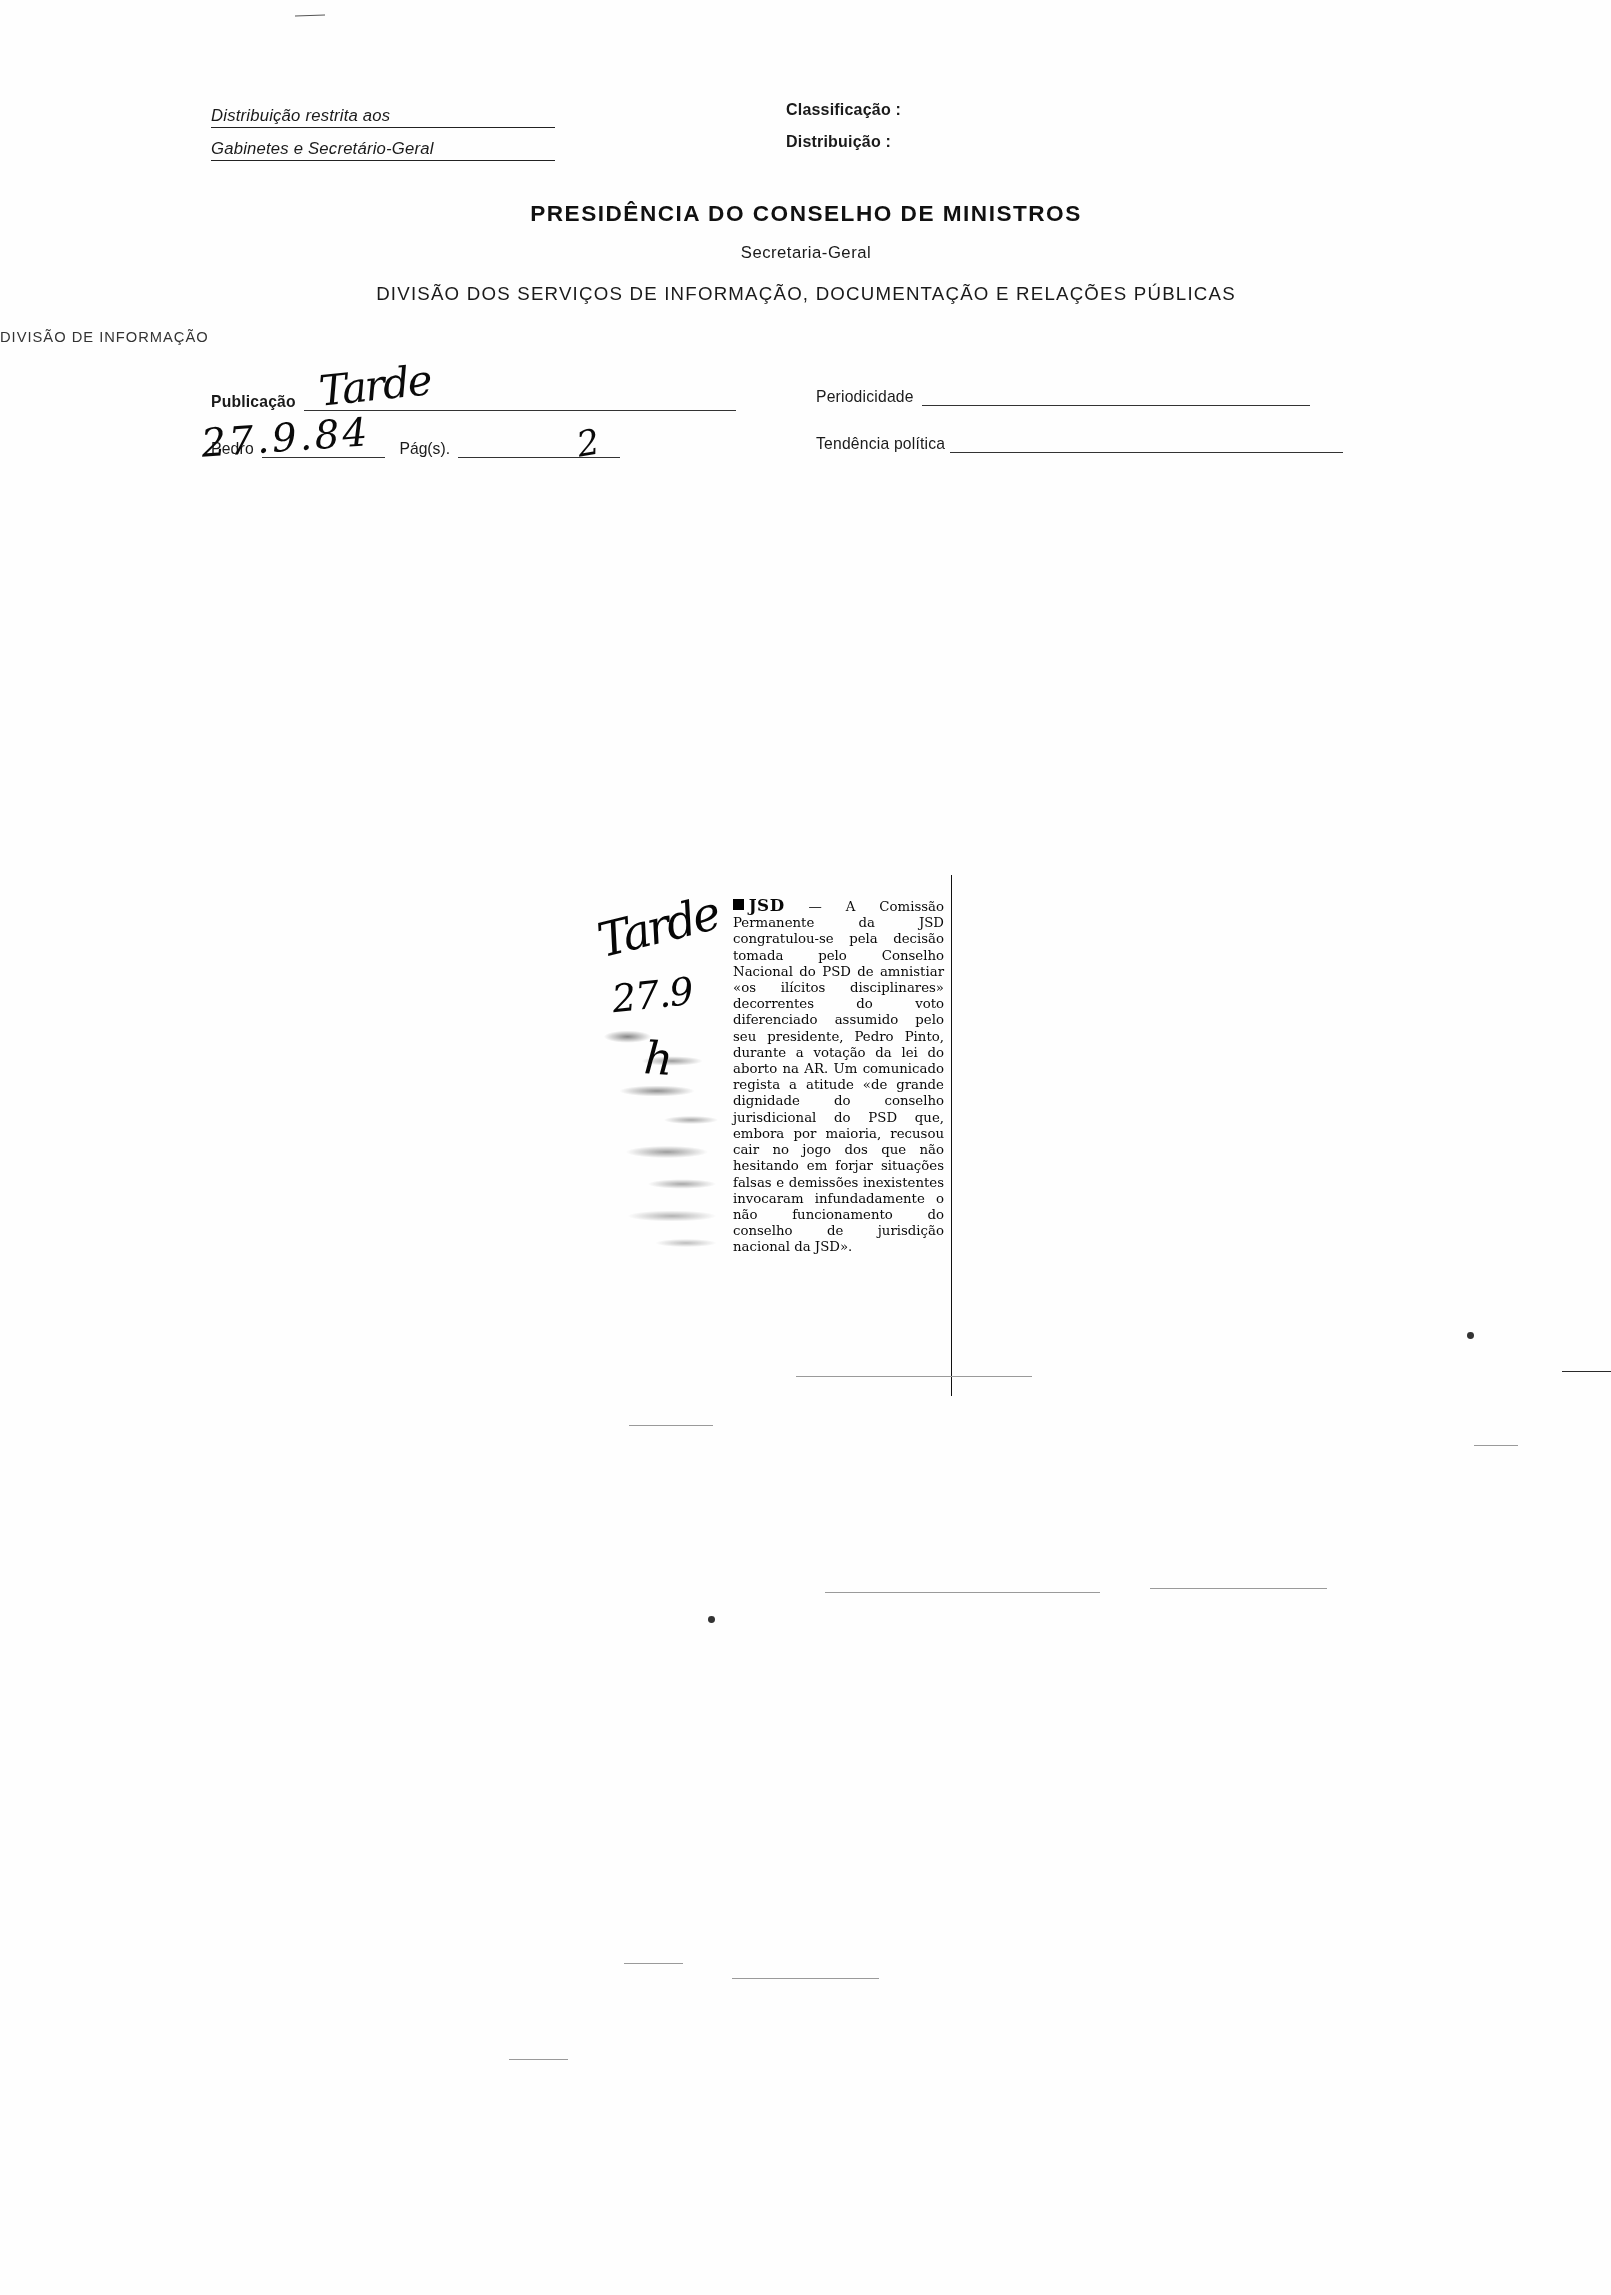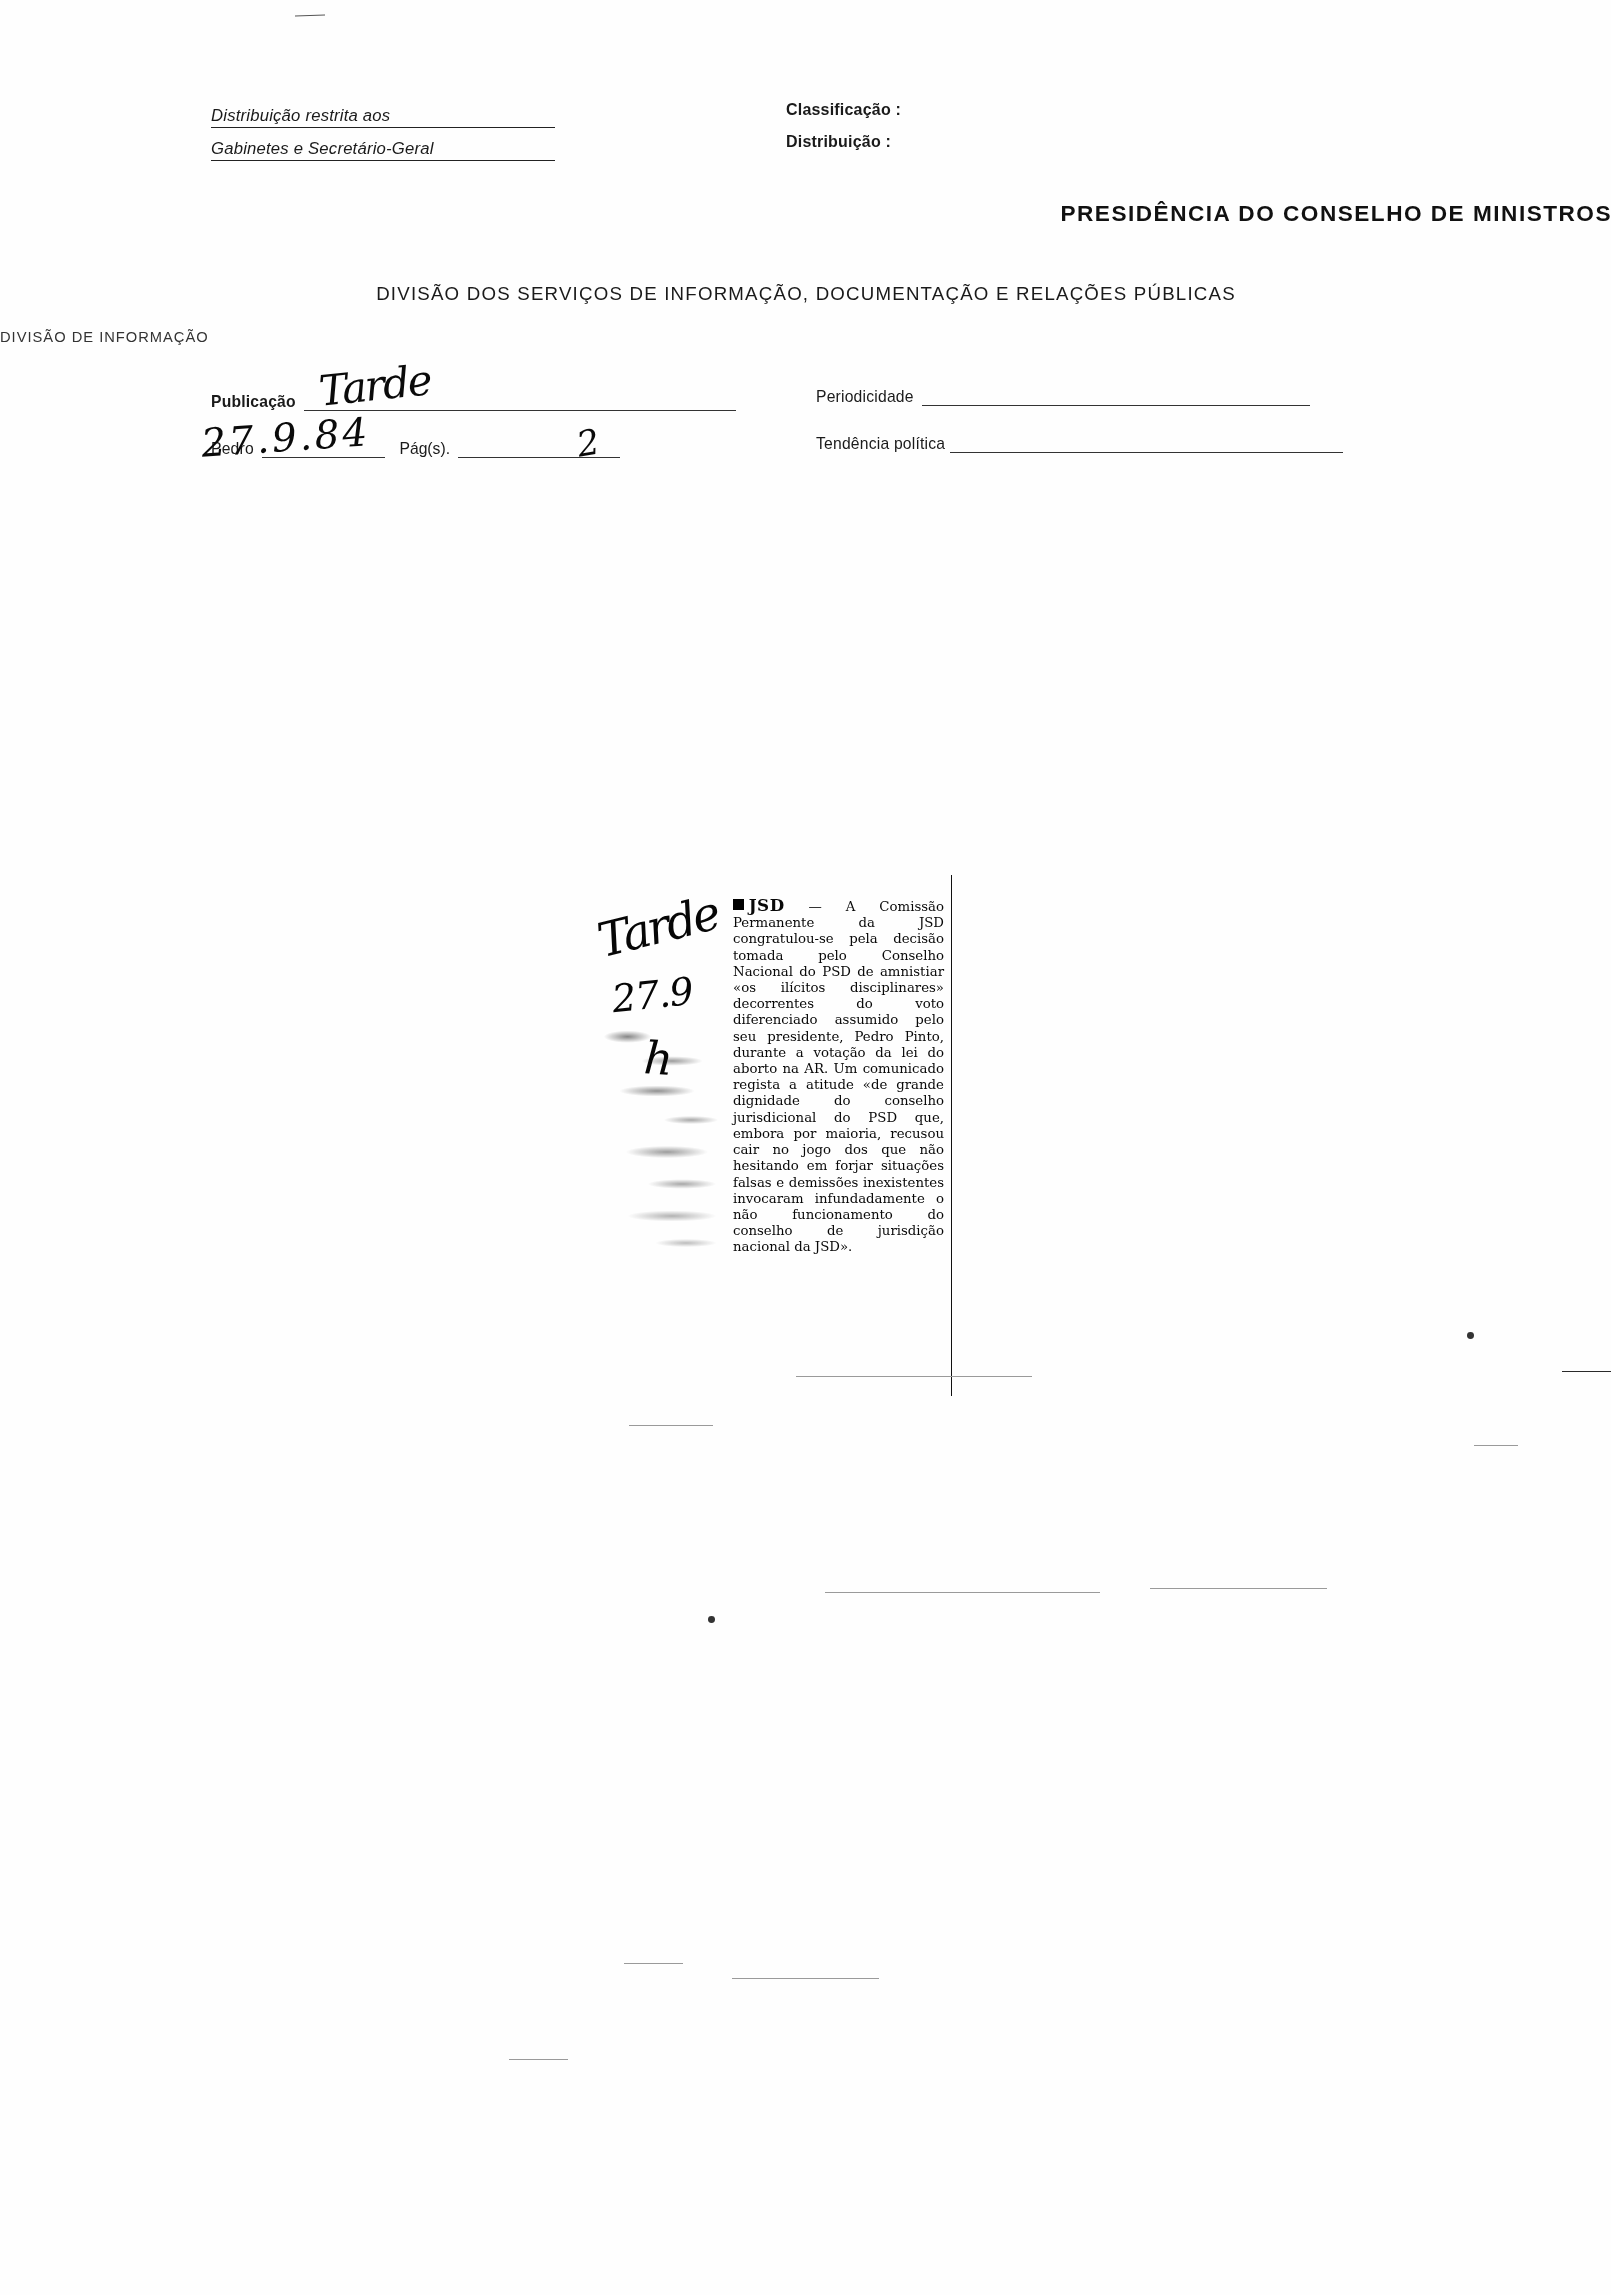--- a/index.html
+++ b/index.html
@@ -49,21 +49,21 @@
     color: #1a1a1a;
     font-weight: bold;
   }
   .class-block div { margin-bottom: 13.8px; letter-spacing: 0.2px; }
 
   .org-title {
     position: absolute;
     top: 201px;
     left: 0;
     width: 100%;
-    text-align: right;
+    text-align: center;
     font-size: 22.6px;
     font-weight: bold;
     letter-spacing: 1.5px;
     color: #111;
   }
   .org-sub {
     position: absolute;
     top: 243px;
     left: 0;
     width: 100%;
@@ -260,20 +260,21 @@
     <div class="restricted-line">Distribuição restrita aos</div>
     <div class="restricted-line">Gabinetes e Secretário-Geral</div>
   </div>
 
   <div class="class-block">
     <div>Classificação :</div>
     <div>Distribuição :</div>
   </div>
 
   <div class="org-title">PRESIDÊNCIA DO CONSELHO DE MINISTROS</div>
+  <div class="org-sub">Secretaria-Geral</div>
   <div class="org-dept">DIVISÃO DOS SERVIÇOS DE INFORMAÇÃO, DOCUMENTAÇÃO E RELAÇÕES PÚBLICAS</div>
   <div class="org-div">DIVISÃO DE INFORMAÇÃO</div>
 
   <div class="field f-publicacao">
     <span class="label">Publicação</span><span class="rule"></span>
   </div>
 
   <div class="field f-periodicidade">
     <span class="label">Periodicidade</span><span class="rule"></span>
   </div>

